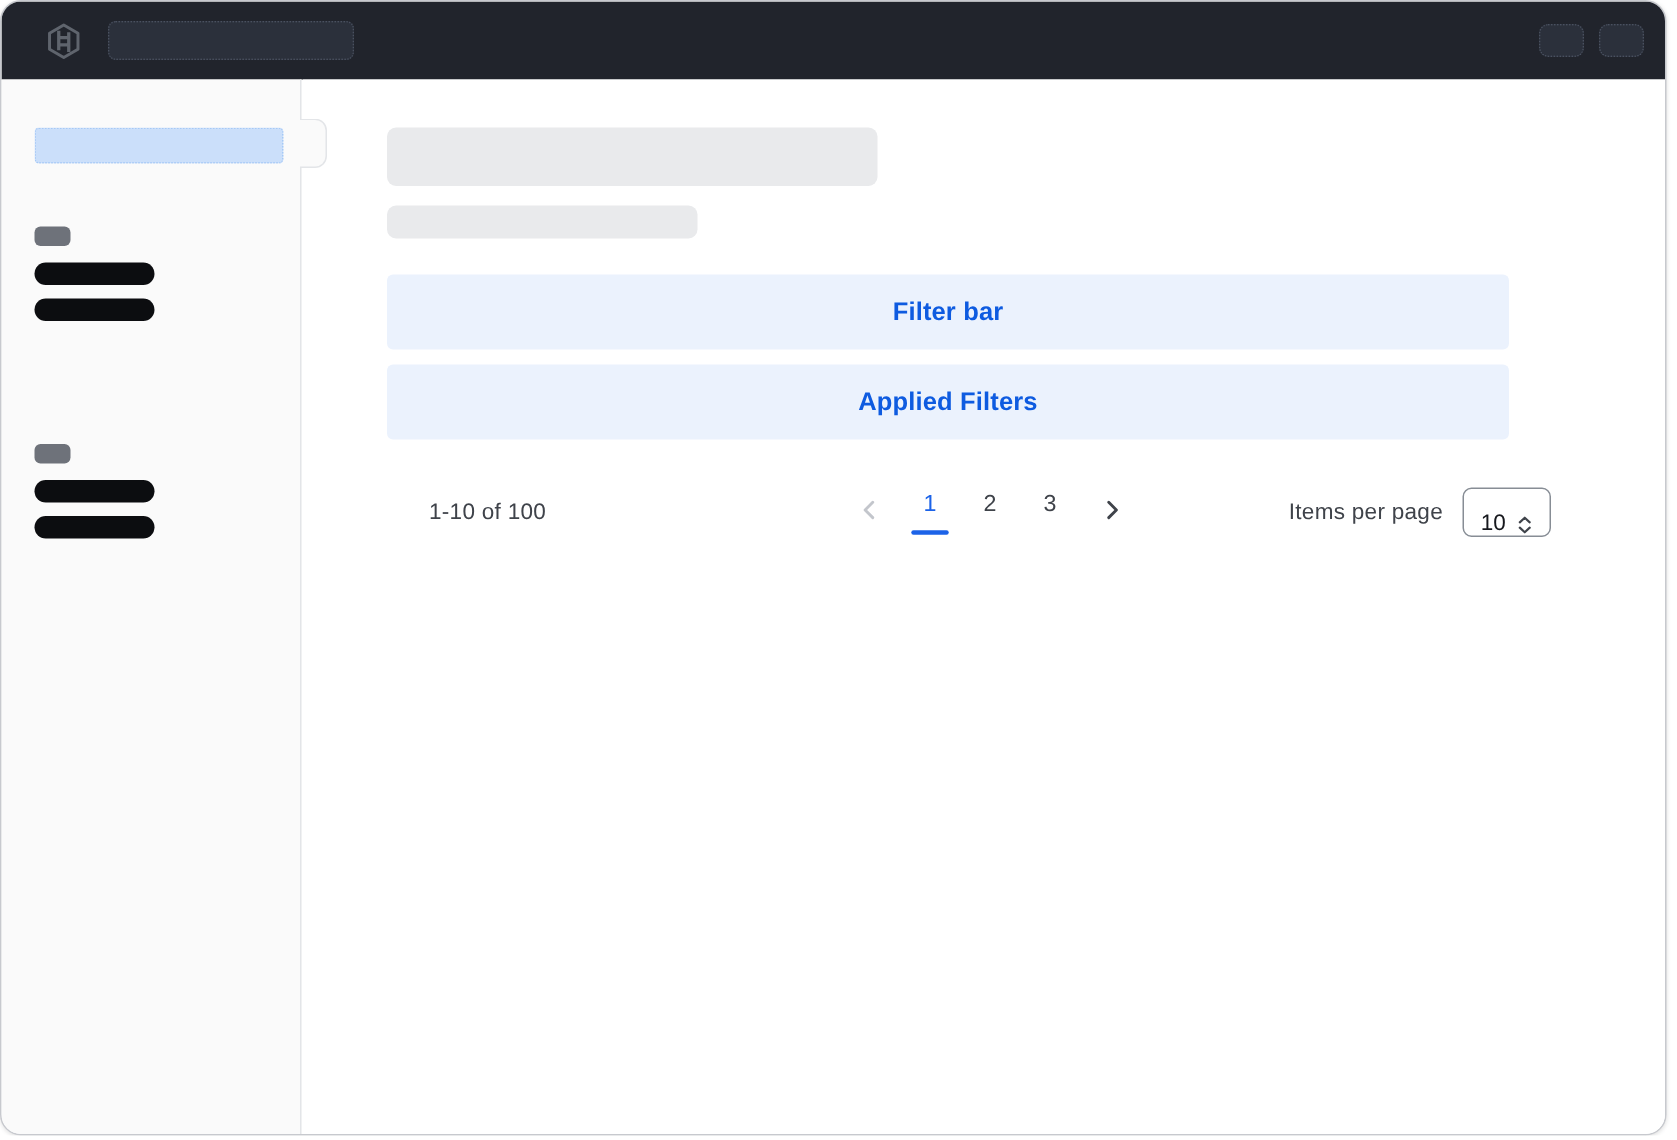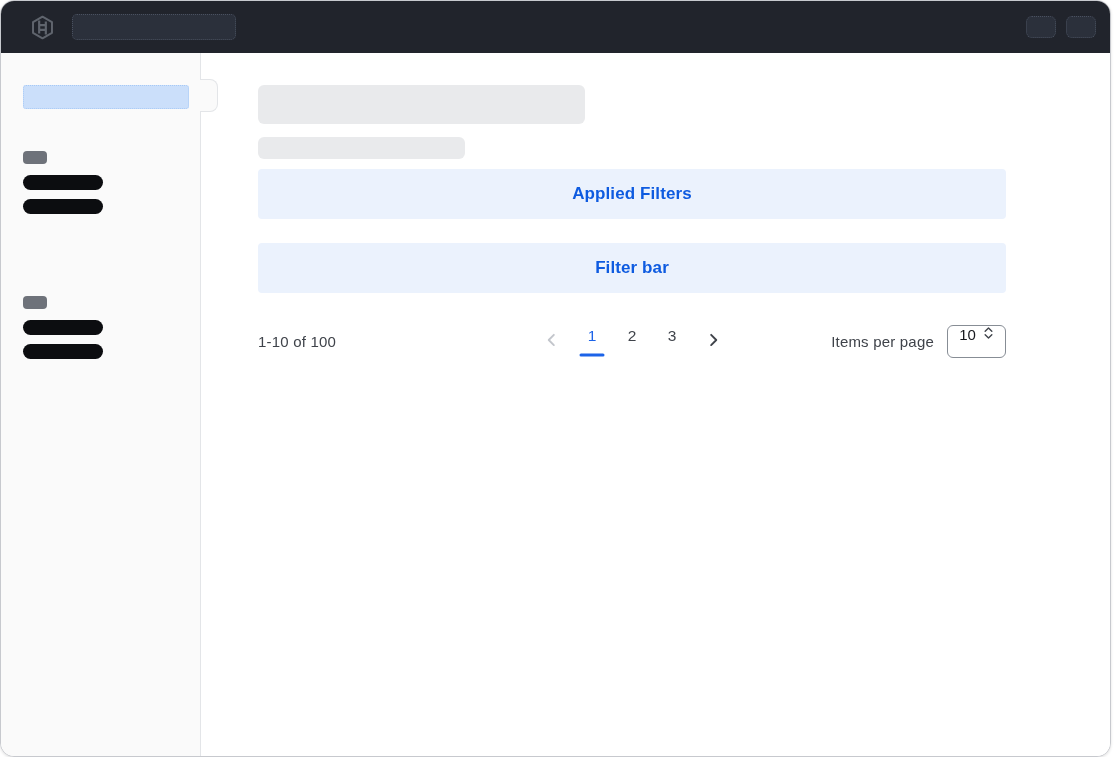--- a/index.html
+++ b/index.html
@@ -52,40 +52,40 @@
   .zone {
     width:748px; background:#ebf2fd; border-radius:4px;
     display:flex; align-items:center; justify-content:center;
     color:#0e5be0; font-weight:700; font-size:17px; letter-spacing:.1px;
   }
   .zone-filter { margin-top:24px; height:50px; }
   .zone-applied { margin-top:10px; height:50px; }
   .zone-data { margin-top:13px; height:376px; }
 
   
-  .pagination { position:relative; margin-top:24px; width:748px; height:48px; display:flex; align-items:center; }
+  .pagination { position:relative; margin-top:24px; width:748px; height:48px; display:flex; align-items:center;margin-left:28px; }
   .range-text { font-size:15px; color:#3f434a; letter-spacing:.2px; }
 
   .pages { position:absolute; left:50%; top:50%; transform:translate(-50%,-54%); display:flex; align-items:center; gap:14px; }
   .nav-btn { width:28px; height:28px; display:flex; align-items:center; justify-content:center; background:none; border:none; cursor:pointer; }
   .nav-btn svg { width:17px; height:17px; }
   .nav-prev { color:#c3c6cc; cursor:default; }
   .nav-next { color:#3f434a; }
   .page {
     position:relative; min-width:26px; padding:7px 4px 13px; background:none; border:none;
     font-family:inherit; font-size:15.5px; color:#3f434a; cursor:pointer; text-align:center;
   }
   .page.active { color:#1c63e8; }
   .page-underline { position:absolute; left:50%; transform:translateX(-50%); bottom:2px; width:25px; height:3px; background:#1c63e8; border-radius:1.5px; }
 
   .per-page { margin-left:auto; display:flex; align-items:center; gap:13px; }
   .per-page-label { font-size:15px; color:#3f434a; letter-spacing:.2px; }
   .per-page-select {
     width:59px; height:33px; background:#fff; border:1px solid #878d95; border-radius:6px;
-    display:flex; align-items:flex-start; justify-content:center; gap:7px; cursor:pointer;
+    display:flex; align-items:flex-end; justify-content:center; gap:7px; cursor:pointer;
   }
   .per-page-value { font-size:15px; color:#16181d; }
   .per-page-select svg { width:11px; height:14px; color:#3f434a; }
 </style>
 </head>
 <body>
 
 <div class="window">
 
   <header class="app-header">
@@ -110,26 +110,26 @@
     <div class="side-section-label-skel mt82"></div>
     <div class="side-item-skel mt11"></div>
     <div class="side-item-skel mt9"></div>
   </nav>
   <button class="sidebar-toggle"></button>
 
   <main class="main">
     <div class="title-skel"></div>
     <div class="subtitle-skel"></div>
 
+    <section class="zone zone-filter">
+      <span>Filter bar</span>
+    </section>
+
     <section class="zone zone-applied">
       <span>Applied Filters</span>
-    </section>
-
-    <section class="zone zone-filter">
-      <span>Filter bar</span>
     </section>
 
 
     <div class="pagination">
       <span class="range-text">1-10 of 100</span>
 
       <div class="pages">
         <button class="nav-btn nav-prev" aria-label="previous page">
           <svg viewBox="0 0 16 16" fill="none" stroke="currentColor" stroke-width="1.8" stroke-linecap="round" stroke-linejoin="round">
               <path d="M10.2 3.2 5.4 8l4.8 4.8"></path>

